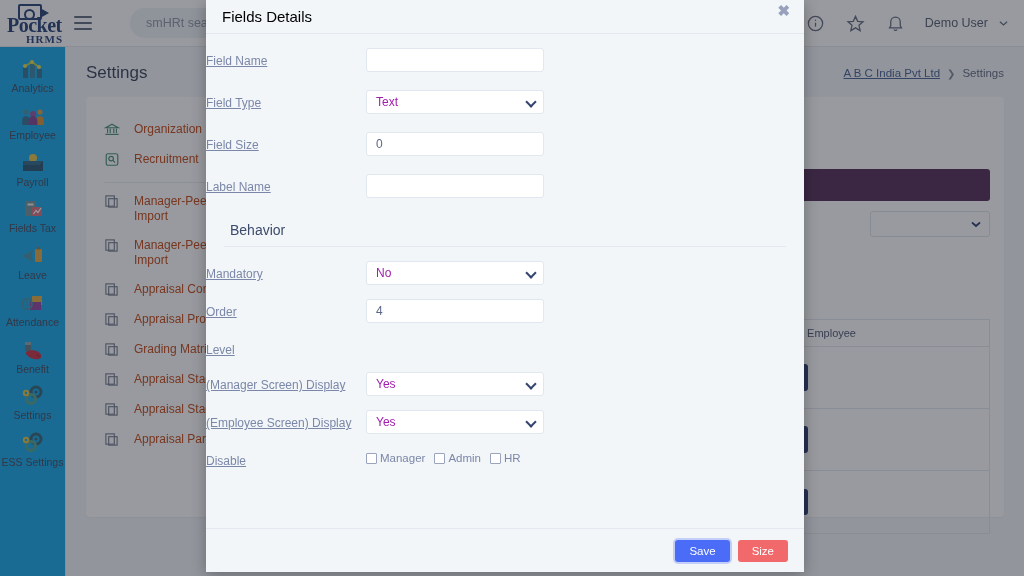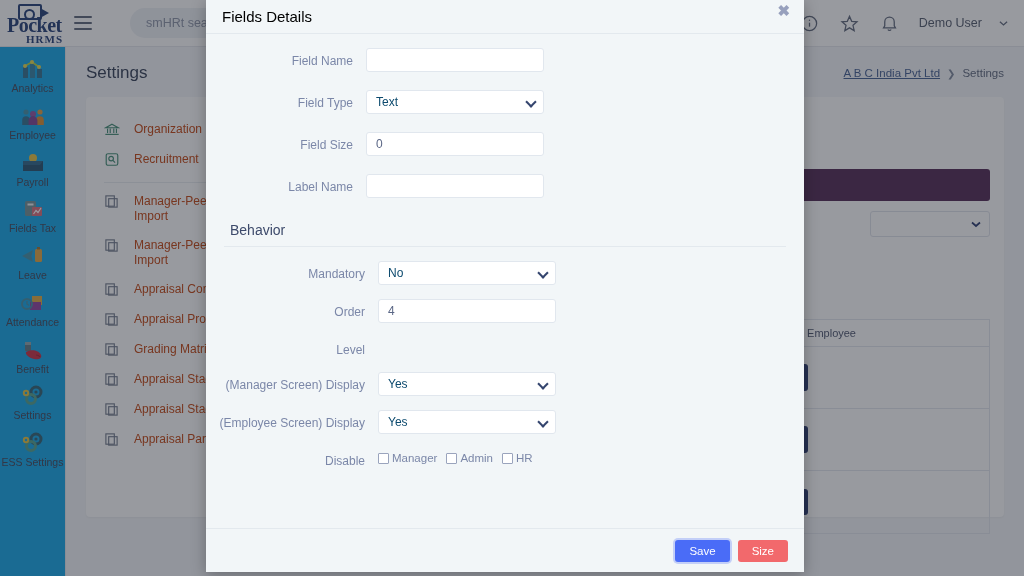--- a/index.html
+++ b/index.html
@@ -81,21 +81,21 @@
   .topbar-right {
     margin-left: auto; display: flex; align-items: center;
     gap: 18px; padding-right: 16px;
   }
   .icon-btn {
     width: 22px; height: 22px; color: #5b6478;
     display: flex; align-items: center; justify-content: center;
     cursor: pointer;
   }
   .user-menu {
-    display: flex; align-items: center; gap: 17px;
+    display: flex; align-items: center; gap: 11px;
     font-size: 12.5px; color: #4e5668; cursor: pointer;
   }
 
   
   .rail {
     position: absolute; top: 47px; left: 0; bottom: 0; width: 66px;
     background: #0ea5e9;
     border-right: 1px solid #e4e7ec;
     padding-top: 10px;
     display: flex; flex-direction: column; align-items: center;
@@ -220,39 +220,39 @@
     font-size: 15px; color: #97a0bd; cursor: pointer;
     line-height: 1; font-weight: 700;
   }
   .modal-body {
     flex: 1; padding: 14px 0 0 0; overflow: hidden;
   }
   .form-row {
     display: flex; align-items: flex-start;
     margin-bottom: 18px;
   }
-  .form-row.tight { margin-bottom: 14px; margin-left: 12px; }
+  .form-row.tight { margin-bottom: 14px; }
   .form-label {
-    width: 160px; flex: 0 0 160px; text-align: right;
+    width: 160px; flex: 0 0 160px; 
     padding-right: 13px; padding-top: 5px;
-    font-size: 12px; color: #7b87a8; line-height: 1.35;
+    font-size: 12px; color: #7b87a8; line-height: 1.35; text-decoration: underline;
   }
   .form-ctrl { width: 178px; flex: 0 0 178px; }
   .inp {
     width: 178px; height: 24px; background: #ffffff;
     border: 1px solid #e1e7ee; border-radius: 3px;
     font-size: 12px; color: #5a6685;
     padding: 0 9px; font-family: "Liberation Sans", sans-serif;
     outline: none;
   }
   .sel-wrap { position: relative; width: 178px; }
   .sel {
     width: 178px; height: 24px; background: #ffffff;
     border: 1px solid #e1e7ee; border-radius: 3px;
-    font-size: 12px; color: #0c4a6e;
+    font-size: 12px; color: #a21caf;
     padding: 0 22px 0 9px;
     display: flex; align-items: center; cursor: pointer;
   }
   .sel-caret {
     position: absolute; right: 9px; top: 8px;
     width: 8px; height: 8px; pointer-events: none;
   }
   .sel-caret:before {
     content: ""; position: absolute; left: 0; top: 0;
     width: 6px; height: 6px;

